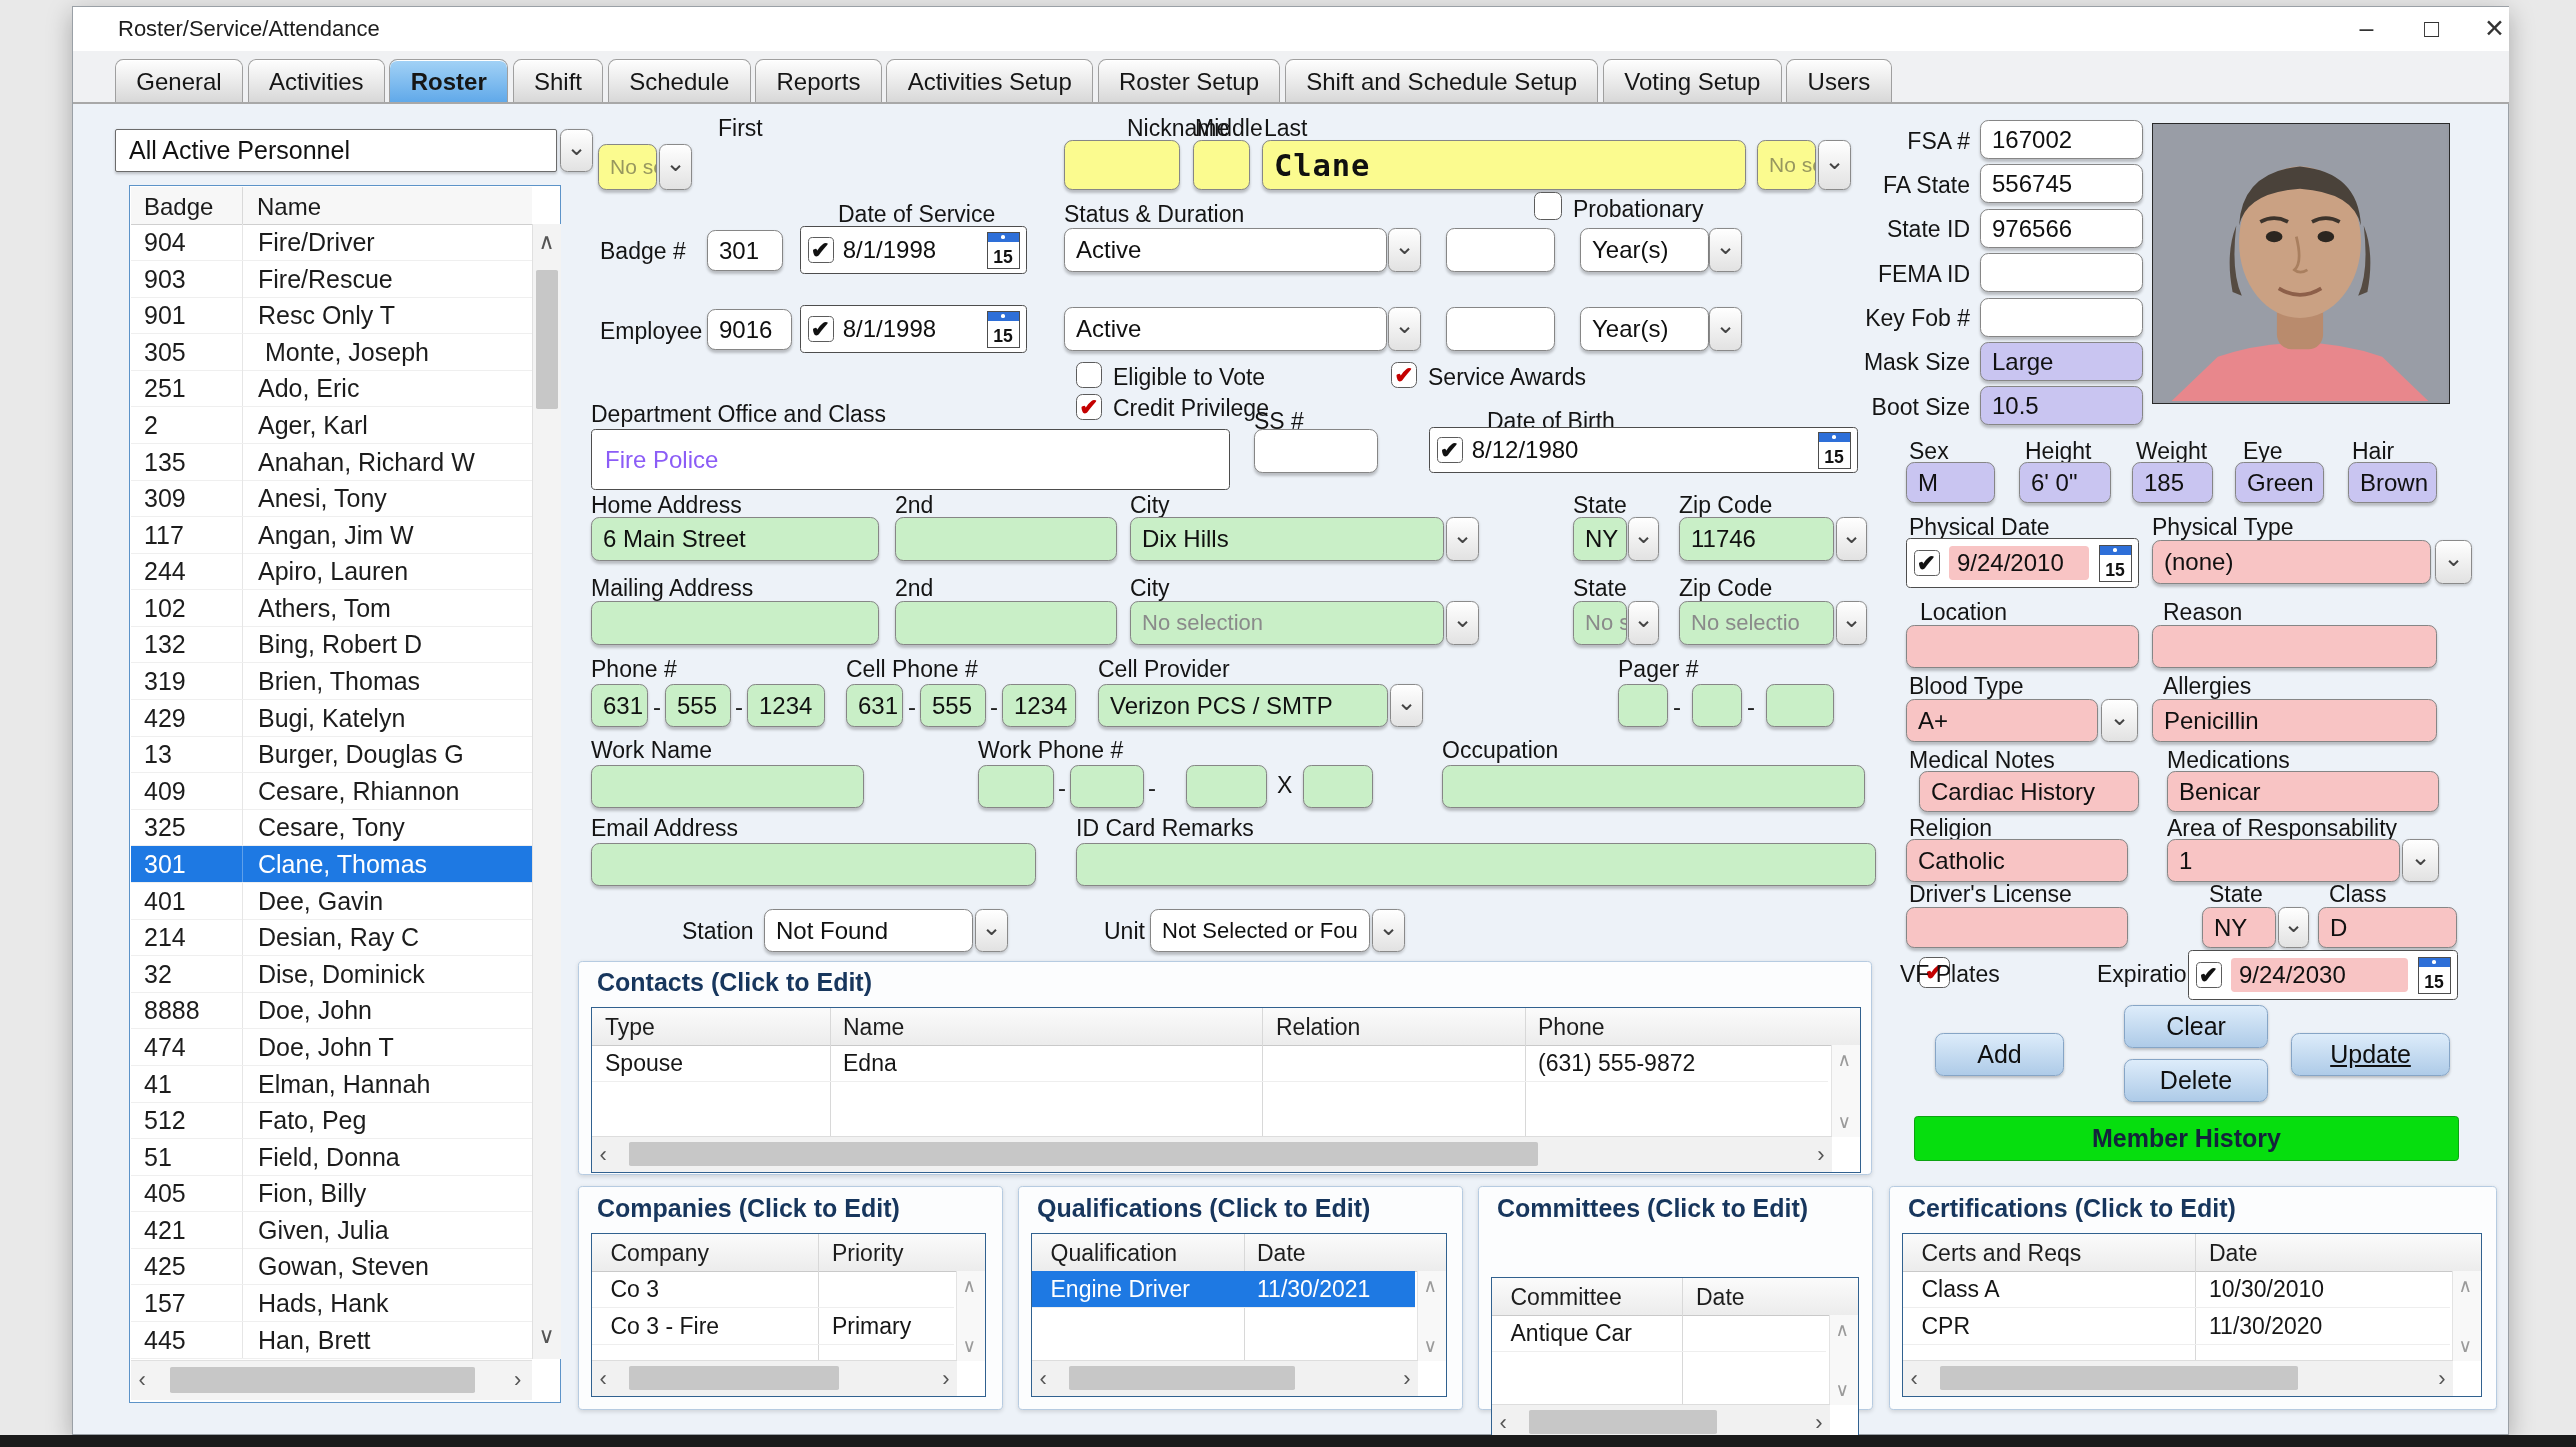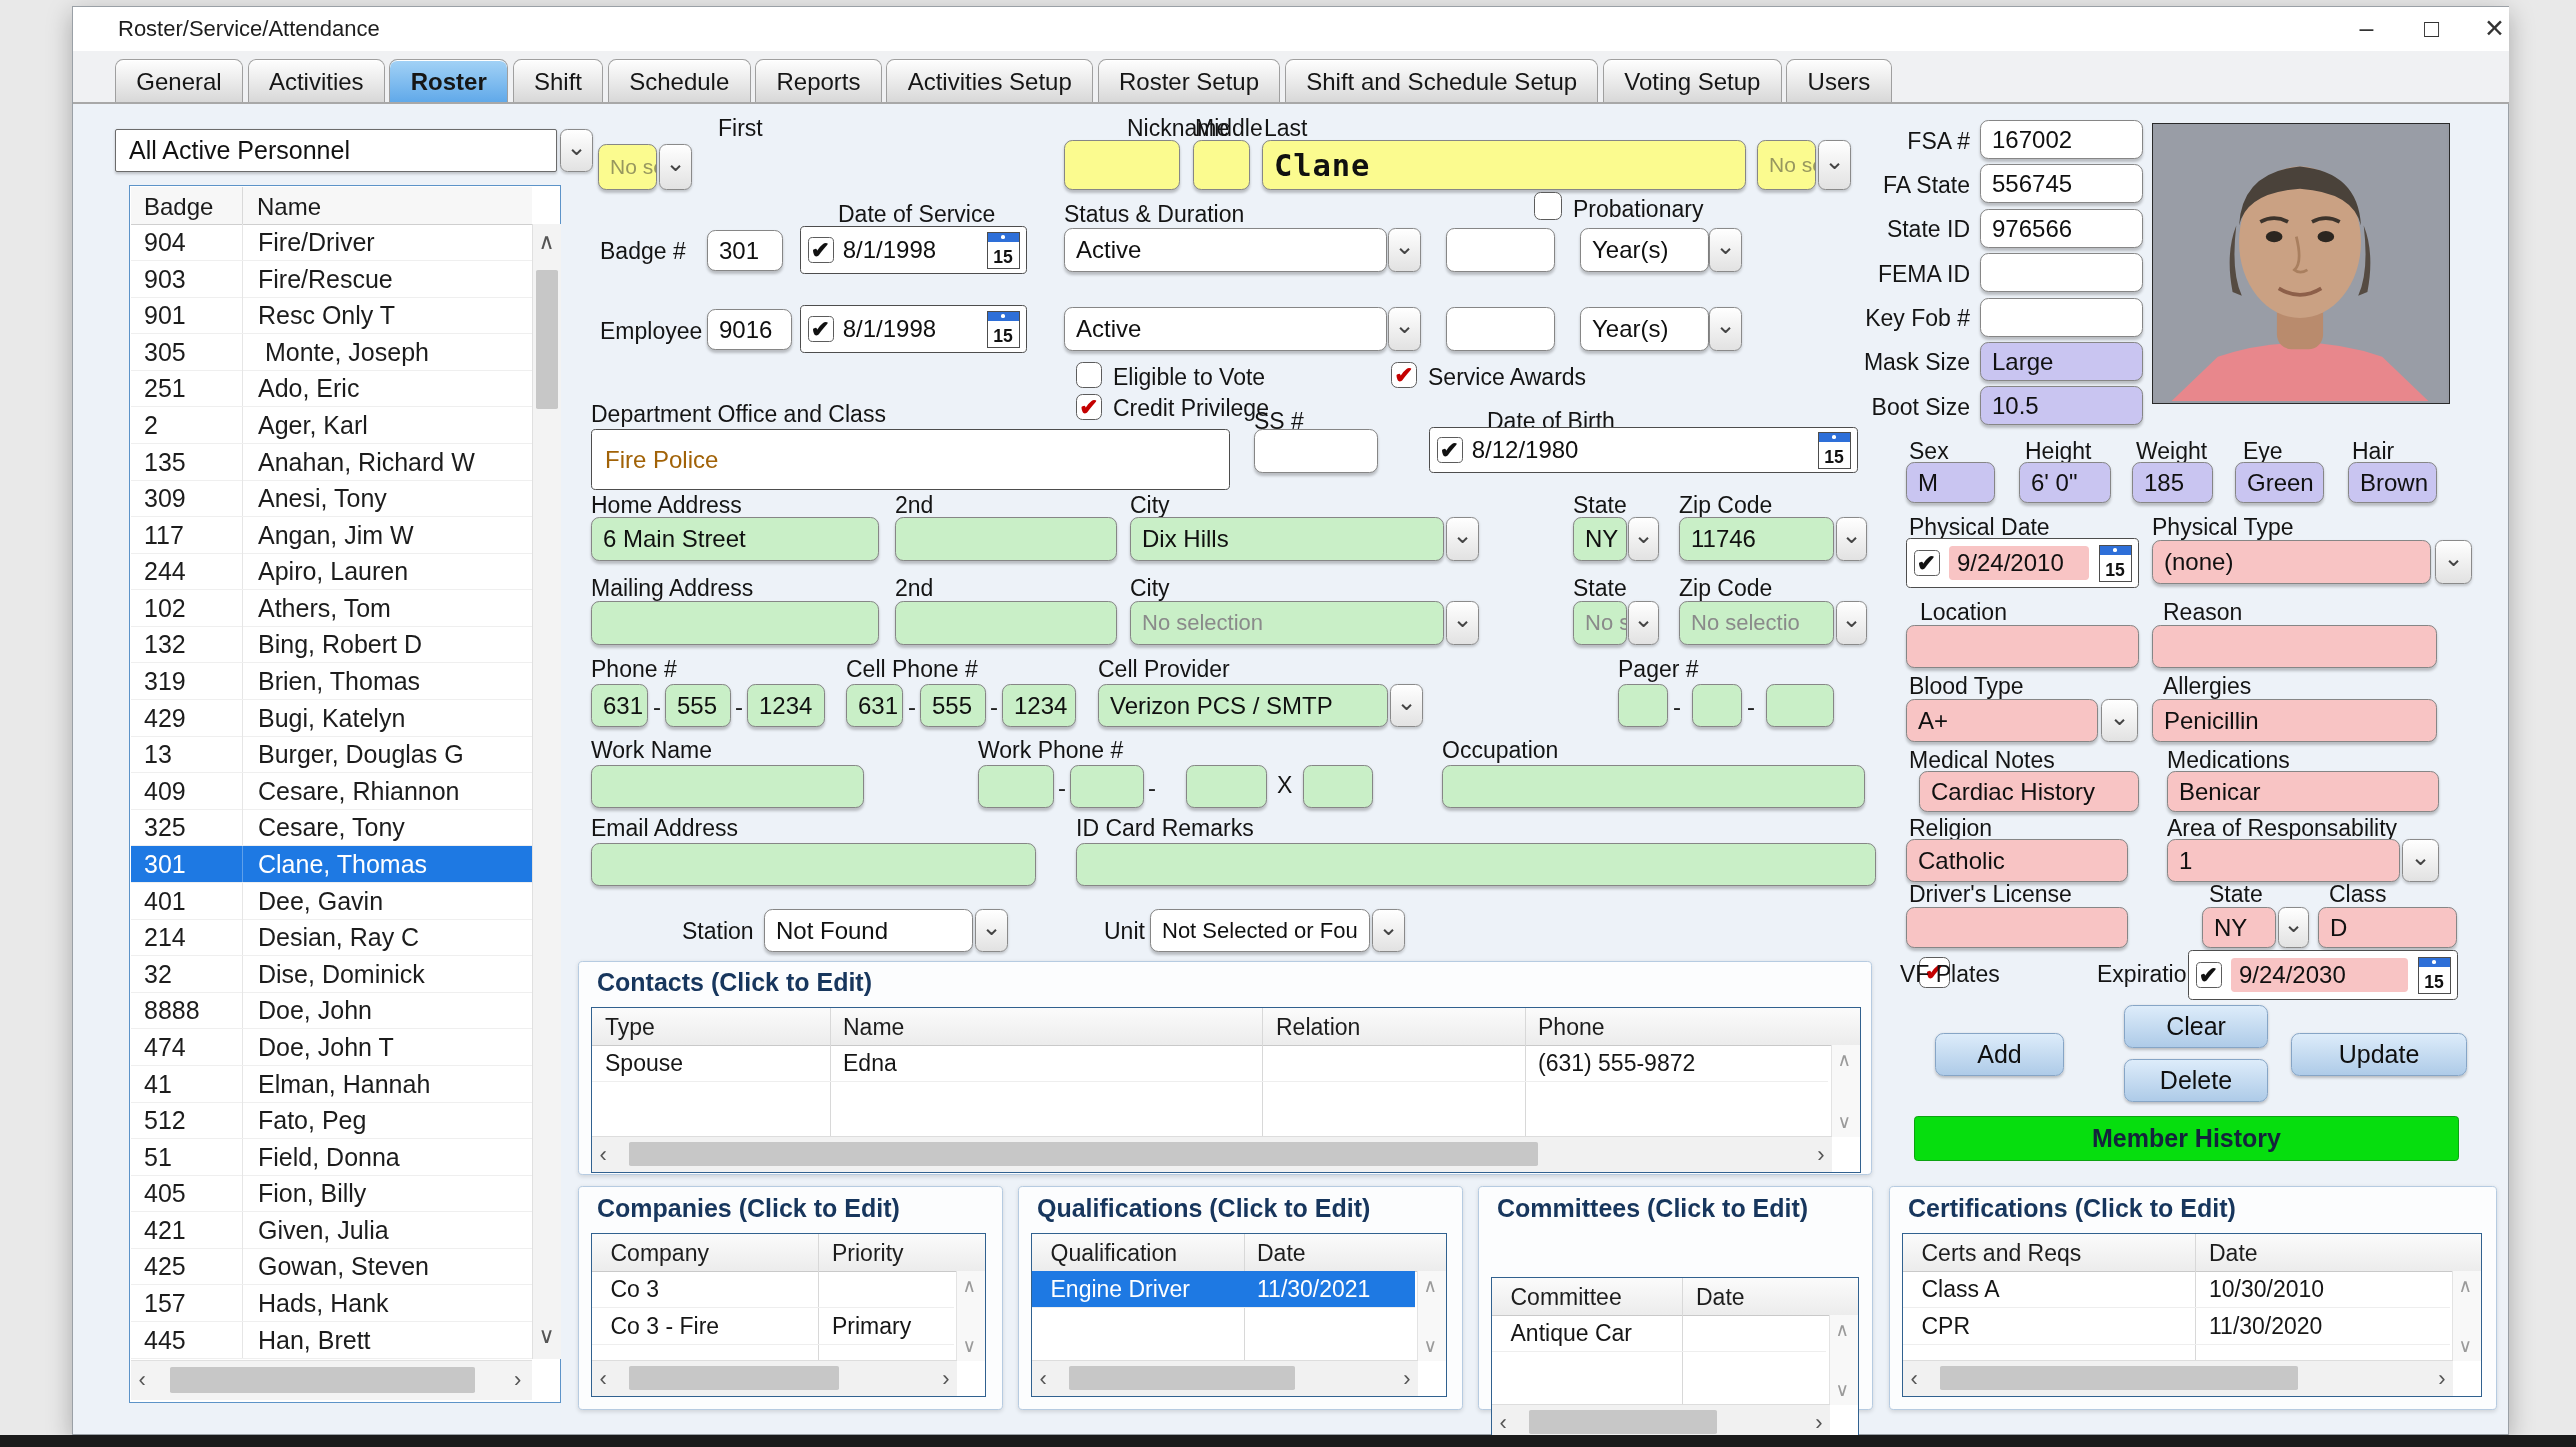--- a/index.html
+++ b/index.html
@@ -62,21 +62,21 @@
   .tbl .vline{position:absolute;top:0;width:0.9px;background:#d8d8d8;}
   .tbl .trow{position:absolute;left:0;height:37px;font-size:23px;color:#161616;border-bottom:0.9px solid #eeeeee;box-sizing:border-box;}
   .tbl .trow span{position:absolute;top:4.6px;white-space:pre;}
   .tbl .trow.sel{background:#1e79e3;color:#fff;}
   .tbl .hs{position:absolute;left:0;bottom:0;height:35px;background:#f1f1f1;border-top:0.9px solid #dddddd;}
   .tbl .vs{position:absolute;right:0;top:37px;bottom:35px;width:28px;background:#f8f8f8;border-left:0.9px solid #e3e3e3;}
   .btn{position:absolute;display:flex;align-items:center;justify-content:center;font-size:25px;color:#0f0f0f;background:linear-gradient(#ddecfa,#aecbe8);border:0.9px solid #86a5c6;border-radius:8.3px;box-shadow:0 1.8px 2.8px rgba(0,0,0,.22);box-sizing:border-box;}
   #member-history{position:absolute;left:1914px;top:1116px;width:543px;height:43px;background:#06de0e;border:0.9px solid #0ca312;border-radius:3.7px;display:flex;align-items:center;justify-content:center;font-size:25px;font-weight:bold;color:#14233c;}
   #photo{position:absolute;left:2152px;top:123px;width:298px;height:281px;border:1.8px solid #2a2a2a;box-sizing:border-box;background:#979ba4;}
   #bottombar{position:absolute;left:0;top:1435px;width:2576px;height:13px;background:#1b1b1b;}
-  .deptbox{position:absolute;background:#fff;border:1.8px solid #4d4d4d;border-radius:4.6px;display:flex;align-items:center;padding:0 13px;font-size:24px;color:#a16207;box-sizing:border-box;}
+  .deptbox{position:absolute;background:#fff;border:1.8px solid #4d4d4d;border-radius:4.6px;display:flex;align-items:center;padding:0 13px;font-size:24px;color:#8b5cf6;box-sizing:border-box;}
 </style>
 </head>
 <body>
 
 <div id="screen">
   <div id="win"></div>
   <div id="titlebar"></div>
   <div class="wtitle">Roster/Service/Attendance</div>
   <div class="winctl" style="left:2345px;">–</div>
   <div class="winctl" style="left:2410px;">□</div>
@@ -571,21 +571,21 @@
   <div class="lbl" style="left:2097px;top:961px;">Expiration</div>
   <div class="datebox pinkv" style="left:2188px;top:950px;width:270px;height:50px;">
     <span class="chk on dchk">✔</span>
     <span class="val">9/24/2030</span>
     <span class="cal">15</span>
   </div>
 
   <div class="btn" style="left:1935px;top:1033px;width:129px;height:43px;">Add</div>
   <div class="btn" style="left:2124px;top:1005px;width:144px;height:43px;">Clear</div>
   <div class="btn" style="left:2124px;top:1059px;width:144px;height:43px;">Delete</div>
-  <div class="btn" style="left:2291px;top:1033px;width:176px;height:43px;">Update</div>
+  <div class="btn" style="left:2291px;top:1033px;width:159px;height:43px;text-decoration:underline;">Update</div>
   <div id="member-history">Member History</div>
 
   <div id="bottombar"></div>
 <div class="lbl r" style="left: 1737px; width: 233px; top: 128px;">FSA #</div>
     <div class="fld white" style="left: 1980px; top: 120px; width: 163px; height: 39px;">167002</div>
     <div class="lbl r" style="left: 1737px; width: 233px; top: 172px;">FA State</div>
     <div class="fld white" style="left: 1980px; top: 164px; width: 163px; height: 39px;">556745</div>
     <div class="lbl r" style="left: 1737px; width: 233px; top: 216px;">State ID</div>
     <div class="fld white" style="left: 1980px; top: 209px; width: 163px; height: 39px;">976566</div>
     <div class="lbl r" style="left: 1737px; width: 233px; top: 261px;">FEMA ID</div>

